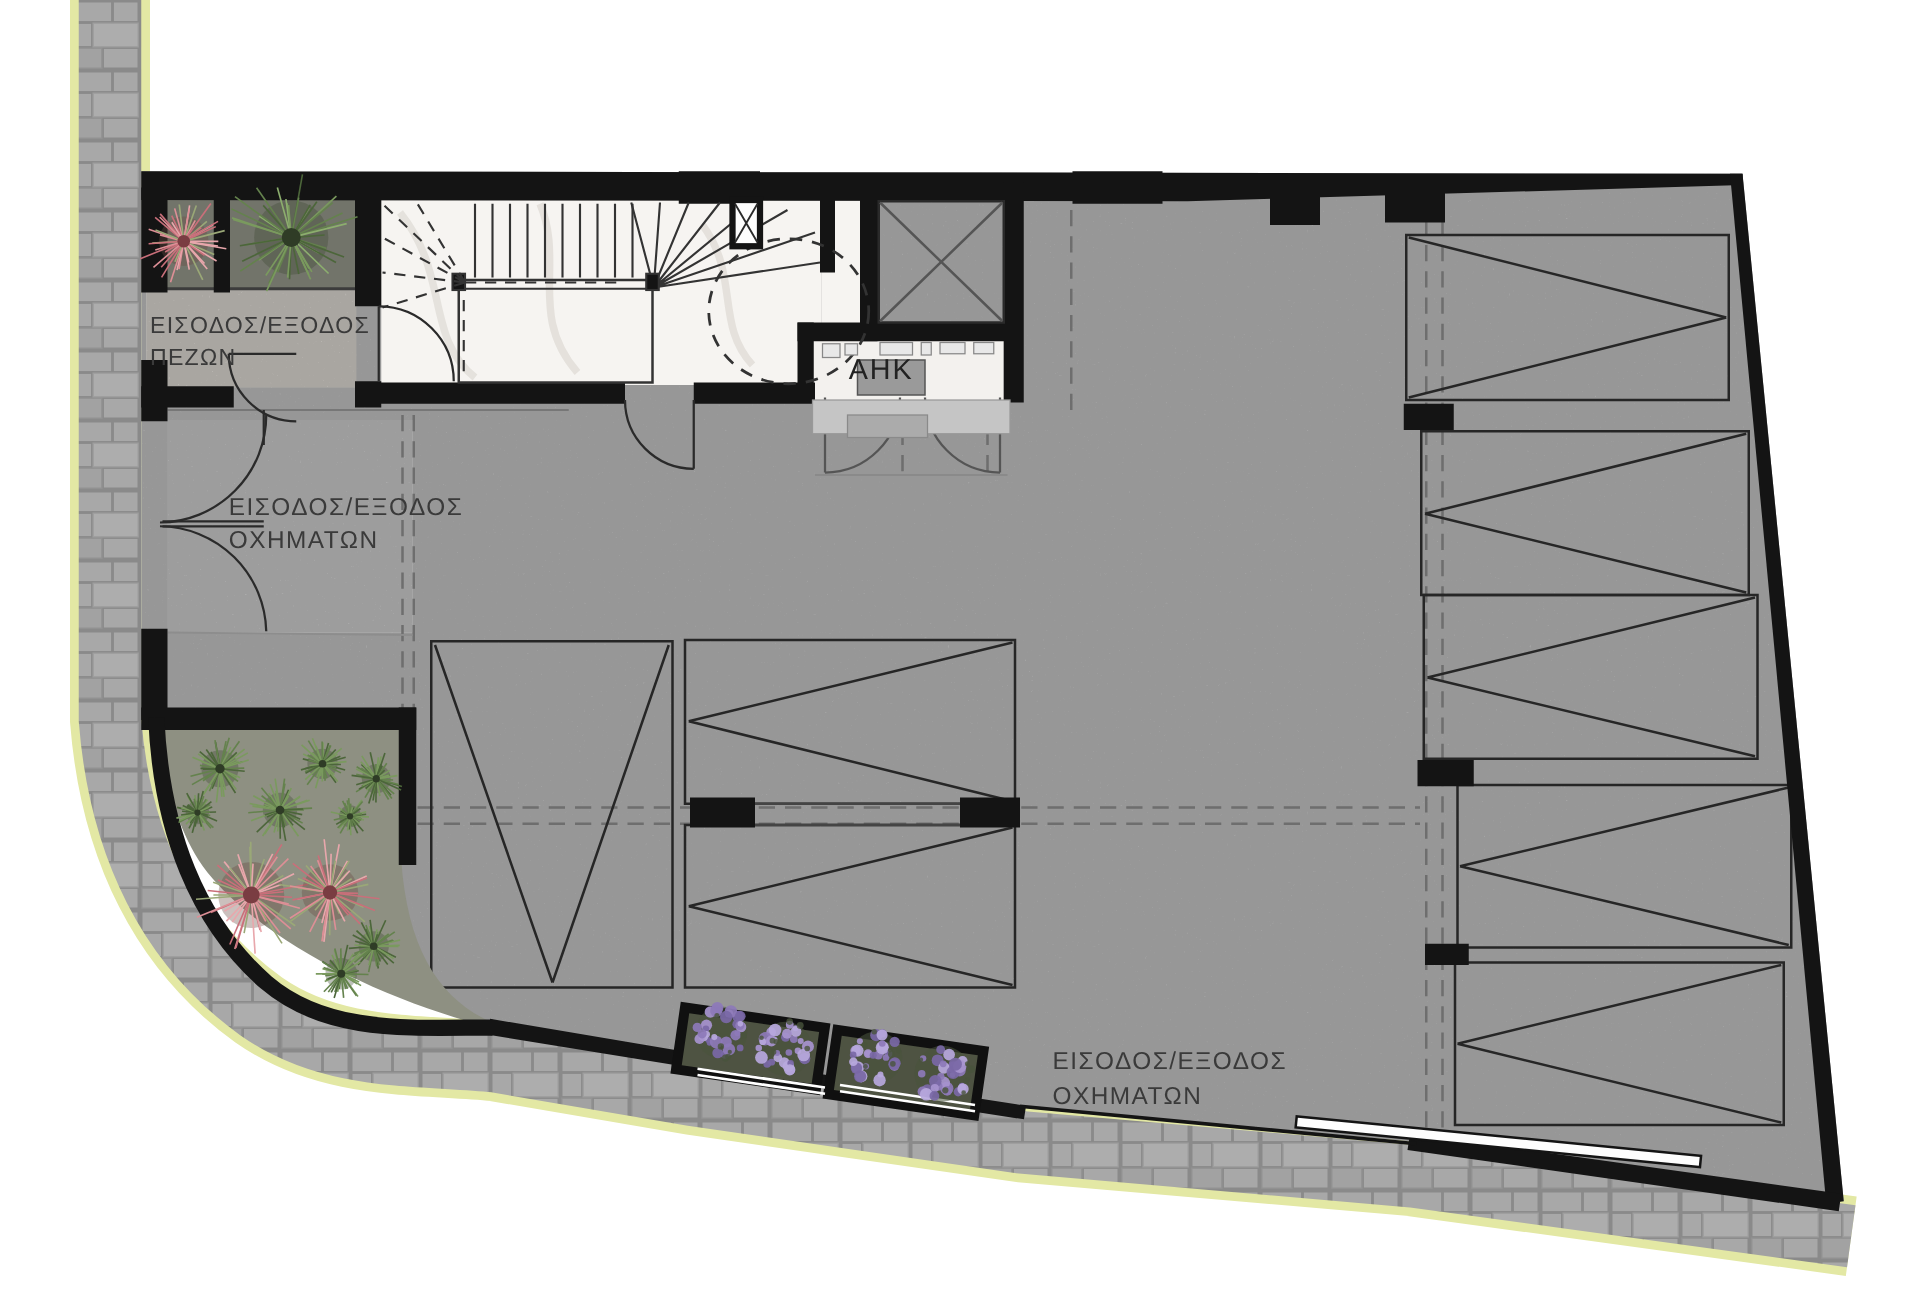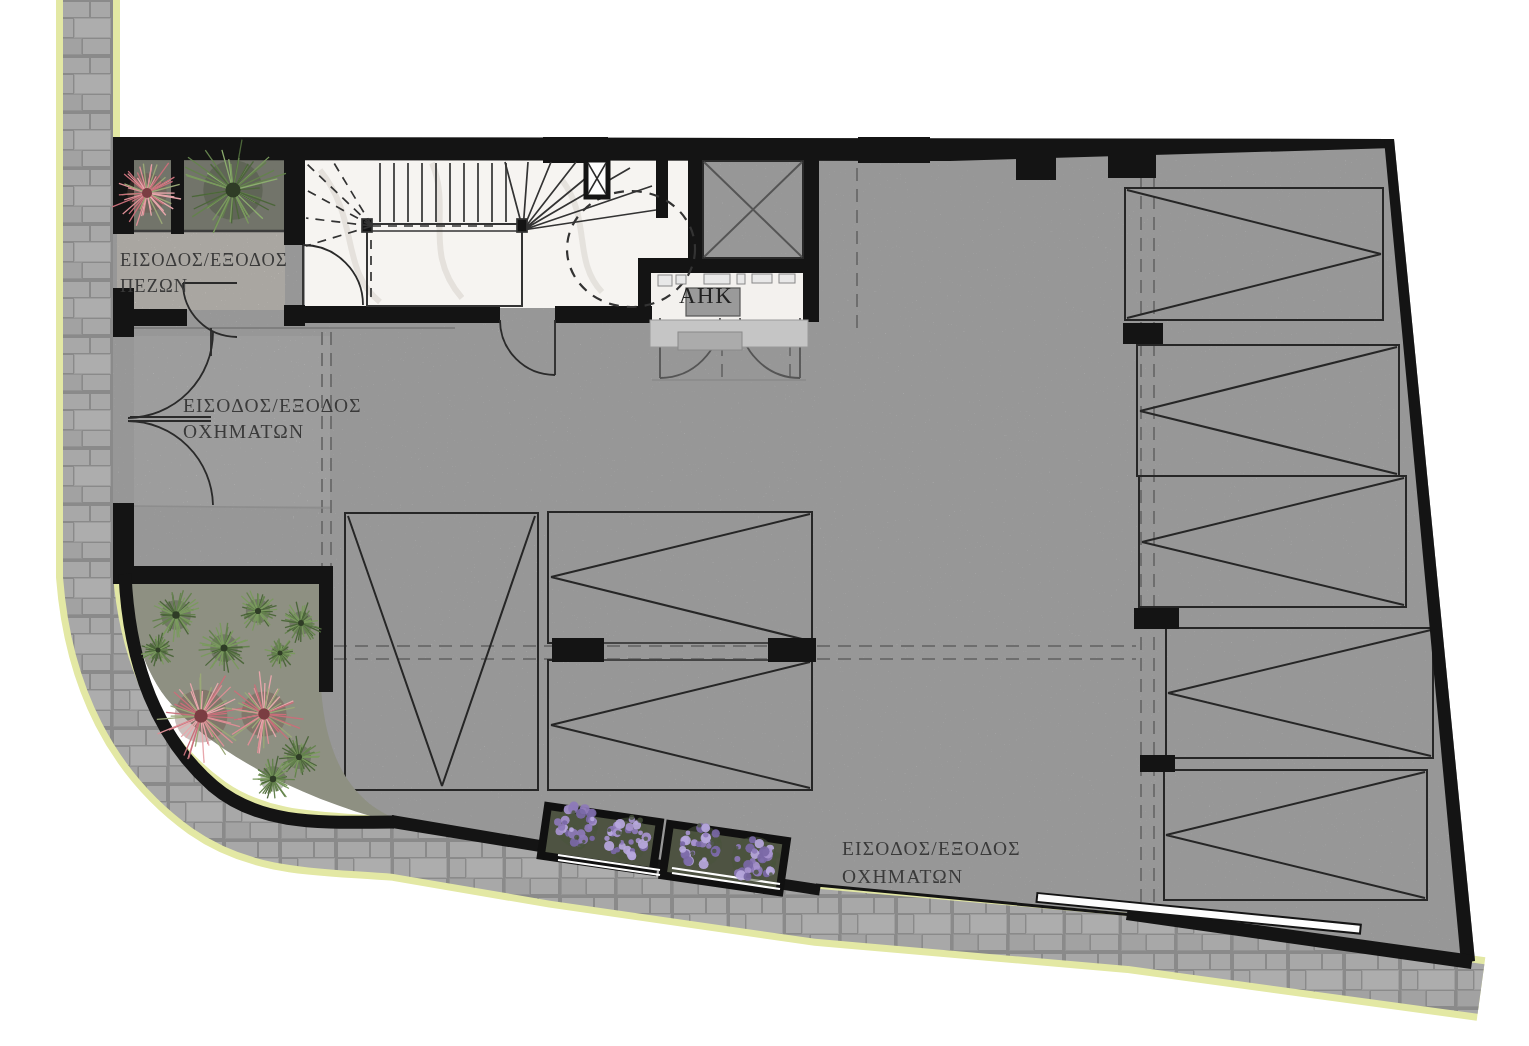--- a/index.html
+++ b/index.html
@@ -1,16 +1,16 @@
 <!DOCTYPE html>
 <html><head>
 <meta charset="utf-8">
 <style>
   html,body{margin:0;padding:0;background:#ffffff;}
-  .stage{width:1529px;height:1046px;position:relative;font-family:Liberation Serif, serif;}
+  .stage{width:1529px;height:1046px;position:relative;font-family:Liberation Sans, sans-serif;}
   svg{display:block;}
   text{fill:#3a3a3a;}
   .lbl{font-size:19.5px;letter-spacing:1.2px;}
   .lbl-small{font-size:18.5px;letter-spacing:1px;}
   .lbl-ahk{font-size:23px;letter-spacing:1.5px;fill:#222;}
 </style>
 </head>
 <body>
 
 <div class="stage">

